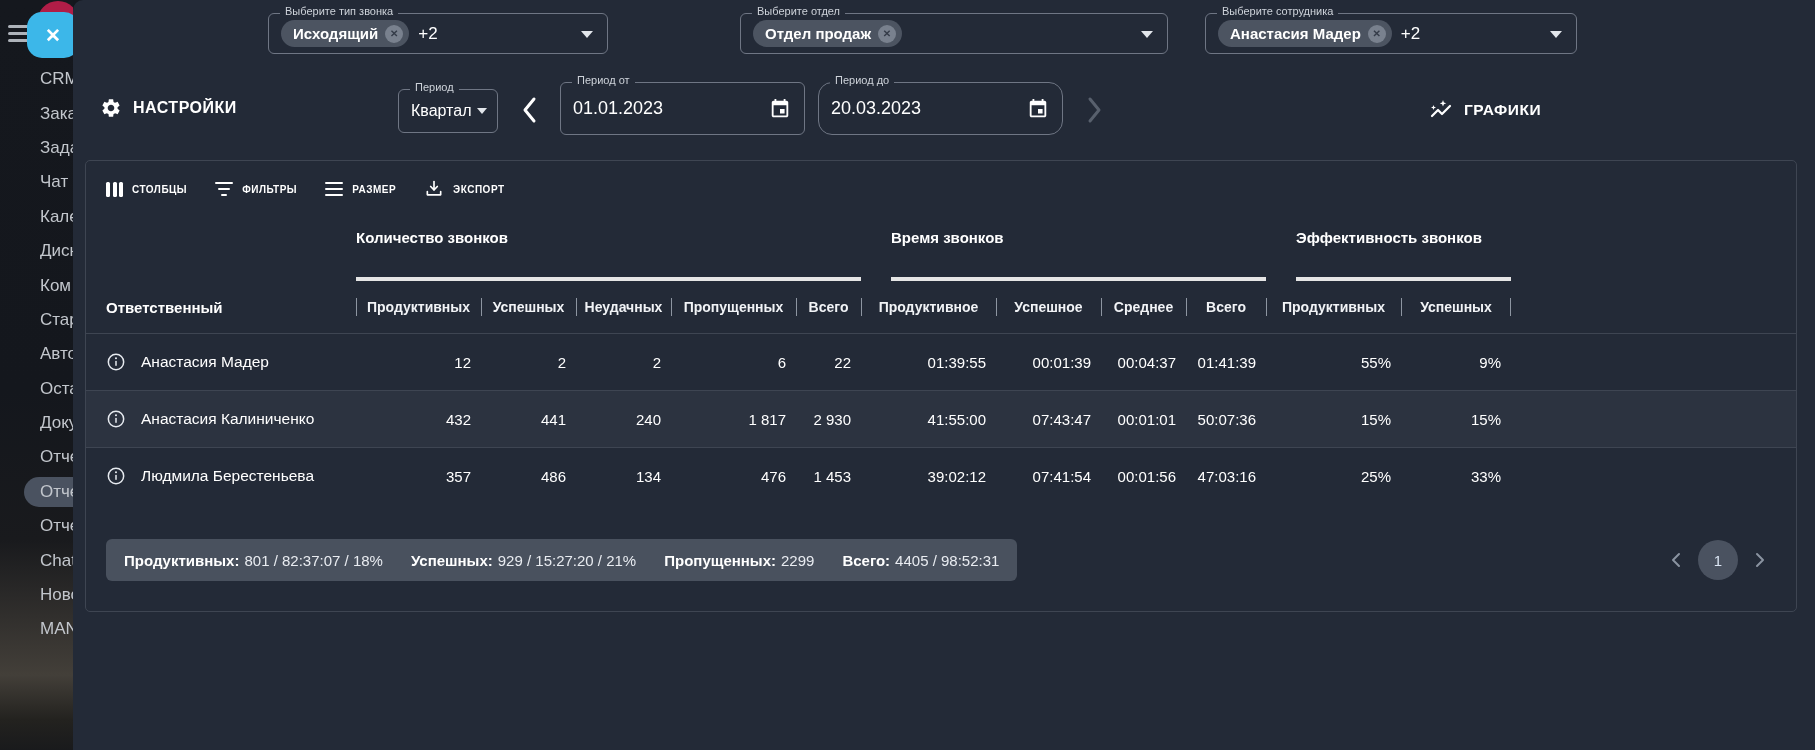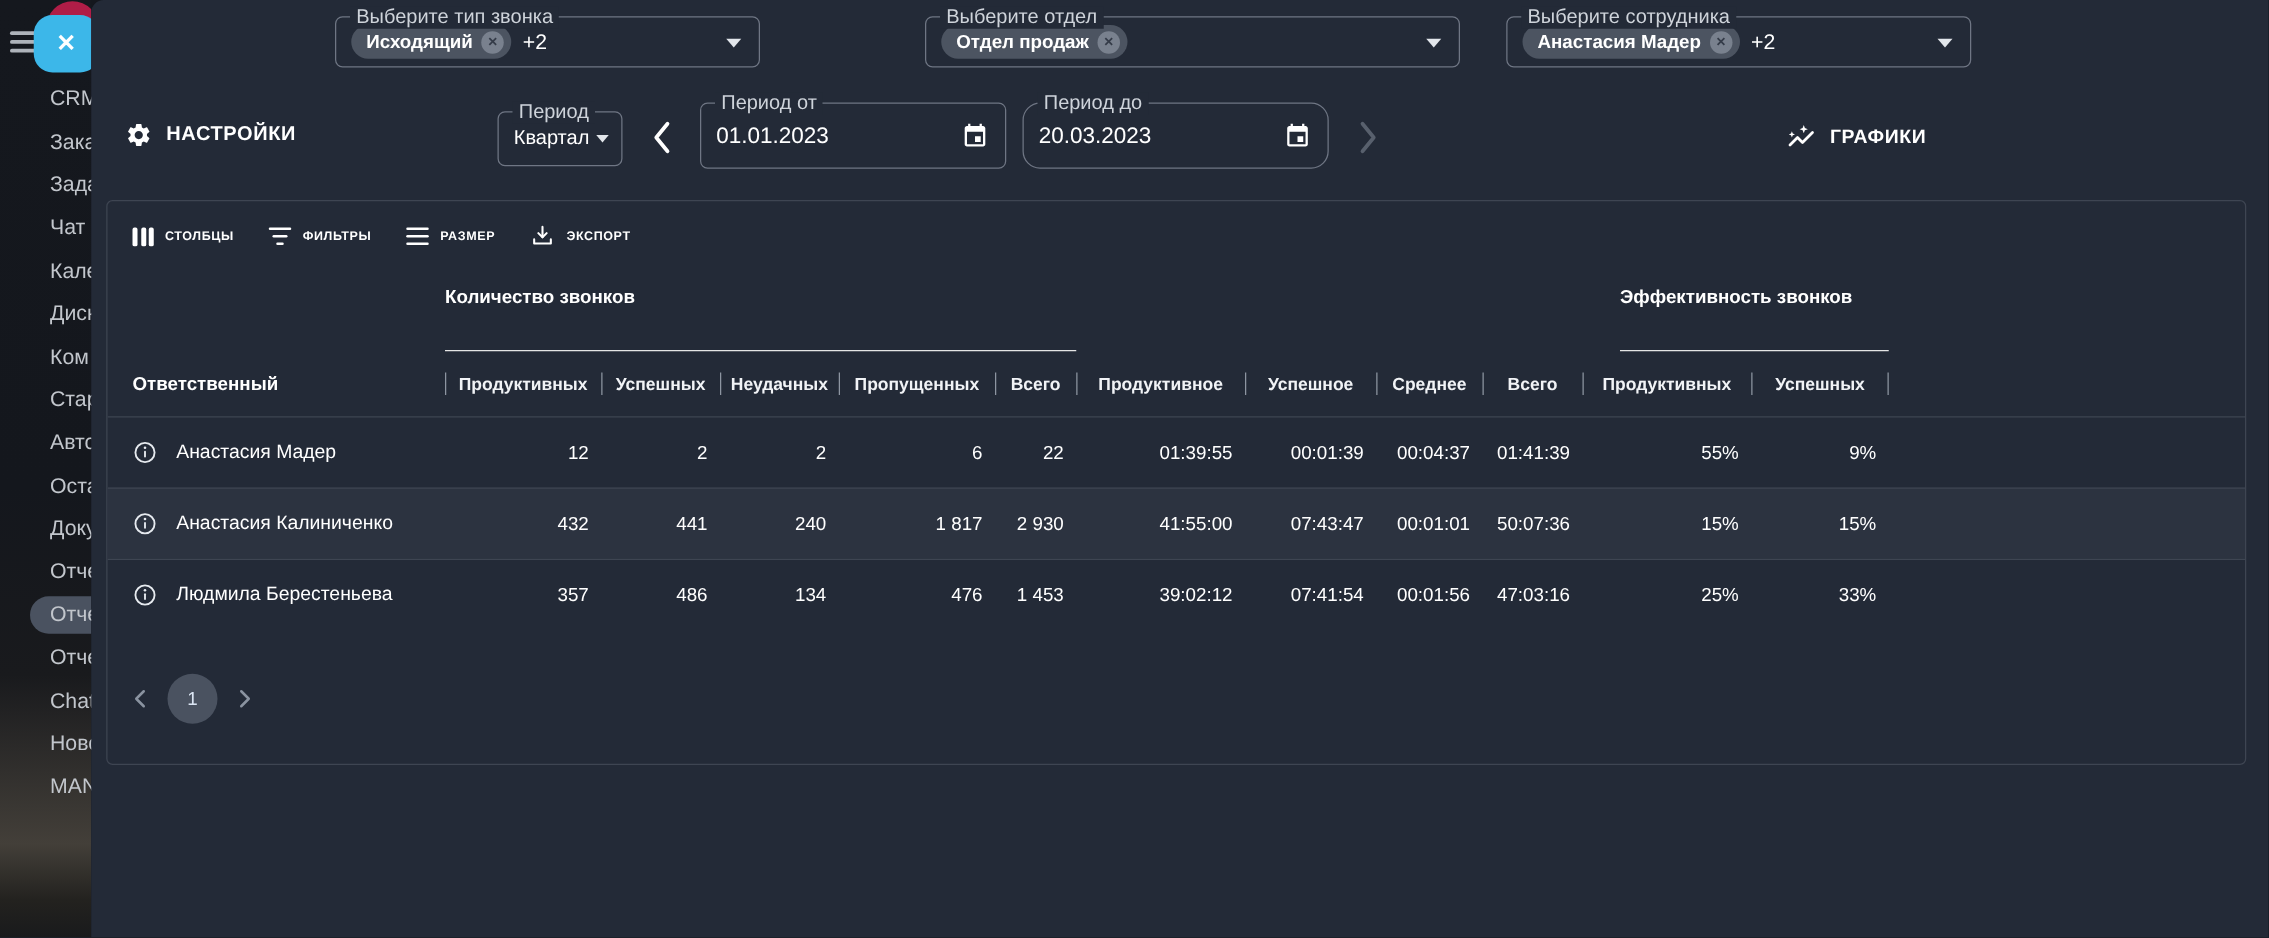--- a/index.html
+++ b/index.html
@@ -23,21 +23,21 @@
   .side-item span { position:relative; z-index:1; }
 
   
   .main { position:absolute; left:73px; top:0; width:1742px; height:750px; background:#232a37;
     border-top-left-radius:10px; }
 
   
   .ofield { position:absolute; border:1px solid #6f7684; border-radius:6px; background:#232a37;
     display:flex; align-items:center; padding:0 40px 0 12px; cursor:pointer; }
   .ofield-label { position:absolute; top:-9px; left:11px; background:#232a37; padding:0 5px;
-    font-size:16px; color:#ced3da; white-space:nowrap; }
+    font-size:11px; color:#ced3da; white-space:nowrap; }
   .caret { position:absolute; right:14px; top:50%; margin-top:-3px; width:0; height:0;
     border-left:6px solid transparent; border-right:6px solid transparent; border-top:7px solid #e2e6eb; }
   .chip { background:#4c5461; border-radius:14px; height:27px; display:inline-flex; align-items:center;
     gap:7px; padding:0 6px 0 12px; color:#fff; font-size:15px; font-weight:700; white-space:nowrap; }
   .chip-x { width:18px; height:18px; border-radius:50%; background:#79818e; color:#343b48;
     font-size:10px; font-weight:700; display:flex; align-items:center; justify-content:center; cursor:pointer; }
   .chip-extra { color:#fff; font-size:17px; margin-left:9px; }
 
   .sel-field { top:13px; height:41px; }
   .f-type  { left:195px;  width:340px; }
@@ -74,21 +74,21 @@
   .tool-btn { display:flex; align-items:center; gap:9px; color:#fff; font-size:10px; font-weight:700;
     letter-spacing:.5px; cursor:pointer; }
   .ic-cols { display:flex; gap:2.5px; }
   .ic-cols i { width:4px; height:15px; background:#fff; border-radius:1.5px; }
   .ic-filter, .ic-density { display:flex; flex-direction:column; gap:3.5px; align-items:center; width:18px; }
   .ic-filter i, .ic-density i { height:2.5px; background:#fff; border-radius:1px; }
   .ic-filter i:nth-child(1){width:18px;} .ic-filter i:nth-child(2){width:12px;} .ic-filter i:nth-child(3){width:6px;}
   .ic-density i { width:18px; }
 
   .tgroups { margin-top:28px; padding:0 20px; height:52px; }
-  .tgroup { border-bottom:1px solid #e5e5e5; }
+  .tgroup { border-bottom:4px solid #e5e5e5; }
   .tgroup .glabel { color:#fff; font-size:15px; font-weight:700; }
   .tg1 { grid-column:2/7; }
   .tg2 { grid-column:7/11; margin-left:30px; }
   .tg3 { grid-column:11/13; margin-left:30px; }
 
   .tcols { padding:0 20px; height:52px; align-items:center; }
   .tfirst { color:#fff; font-size:15px; font-weight:700; }
   .tcol { position:relative; text-align:center; color:#f1f3f6; font-size:14px; font-weight:700; cursor:pointer; }
   .tcol::before, .tcol.last::after { content:""; position:absolute; top:50%; margin-top:-9px; width:1px;
     height:18px; background:#8d95a1; }
@@ -305,20 +305,21 @@
                 <path d="M12 3v10"></path>
                 <path d="M8 9l4 4 4-4"></path>
               </svg>
           </span>
           <span>ЭКСПОРТ</span>
         </div>
       </div>
 
       <div class="tgroups grid12">
         <div class="tgroup tg1"><span class="glabel">Количество звонков</span></div>
+        <div class="tgroup tg2"><span class="glabel">Время звонков</span></div>
         <div class="tgroup tg3"><span class="glabel">Эффективность звонков</span></div>
       </div>
 
       <div class="tcols grid12">
         <div class="tfirst">Ответственный</div>
         <div class="tcol">Продуктивных</div>
         <div class="tcol">Успешных</div>
         <div class="tcol">Неудачных</div>
         <div class="tcol">Пропущенных</div>
         <div class="tcol">Всего</div>
@@ -396,20 +397,26 @@
         <div class="cell-num">1 453</div>
         <div class="cell-num">39:02:12</div>
         <div class="cell-num">07:41:54</div>
         <div class="cell-num">00:01:56</div>
         <div class="cell-num">47:03:16</div>
         <div class="cell-num">25%</div>
         <div class="cell-num">33%</div>
       </div>
 
       <div class="card-footer">
+        <div class="summary">
+          <span class="sum-item"><b>Продуктивных:</b><span>801 / 82:37:07 / 18%</span></span>
+          <span class="sum-item"><b>Успешных:</b><span>929 / 15:27:20 / 21%</span></span>
+          <span class="sum-item"><b>Пропущенных:</b><span>2299</span></span>
+          <span class="sum-item"><b>Всего:</b><span>4405 / 98:52:31</span></span>
+        </div>
         <div class="pager">
           <span class="pg-btn">
             <svg width="12" height="16" viewBox="0 0 12 16">
                 <polyline points="9,2 3,8 9,14" fill="none" stroke="#8a93a0" stroke-width="2" stroke-linecap="round" stroke-linejoin="round"></polyline>
               </svg>
           </span>
           <span class="page-circle">1</span>
           <span class="pg-btn">
             <svg width="12" height="16" viewBox="0 0 12 16">
                 <polyline points="3,2 9,8 3,14" fill="none" stroke="#8a93a0" stroke-width="2" stroke-linecap="round" stroke-linejoin="round"></polyline>

